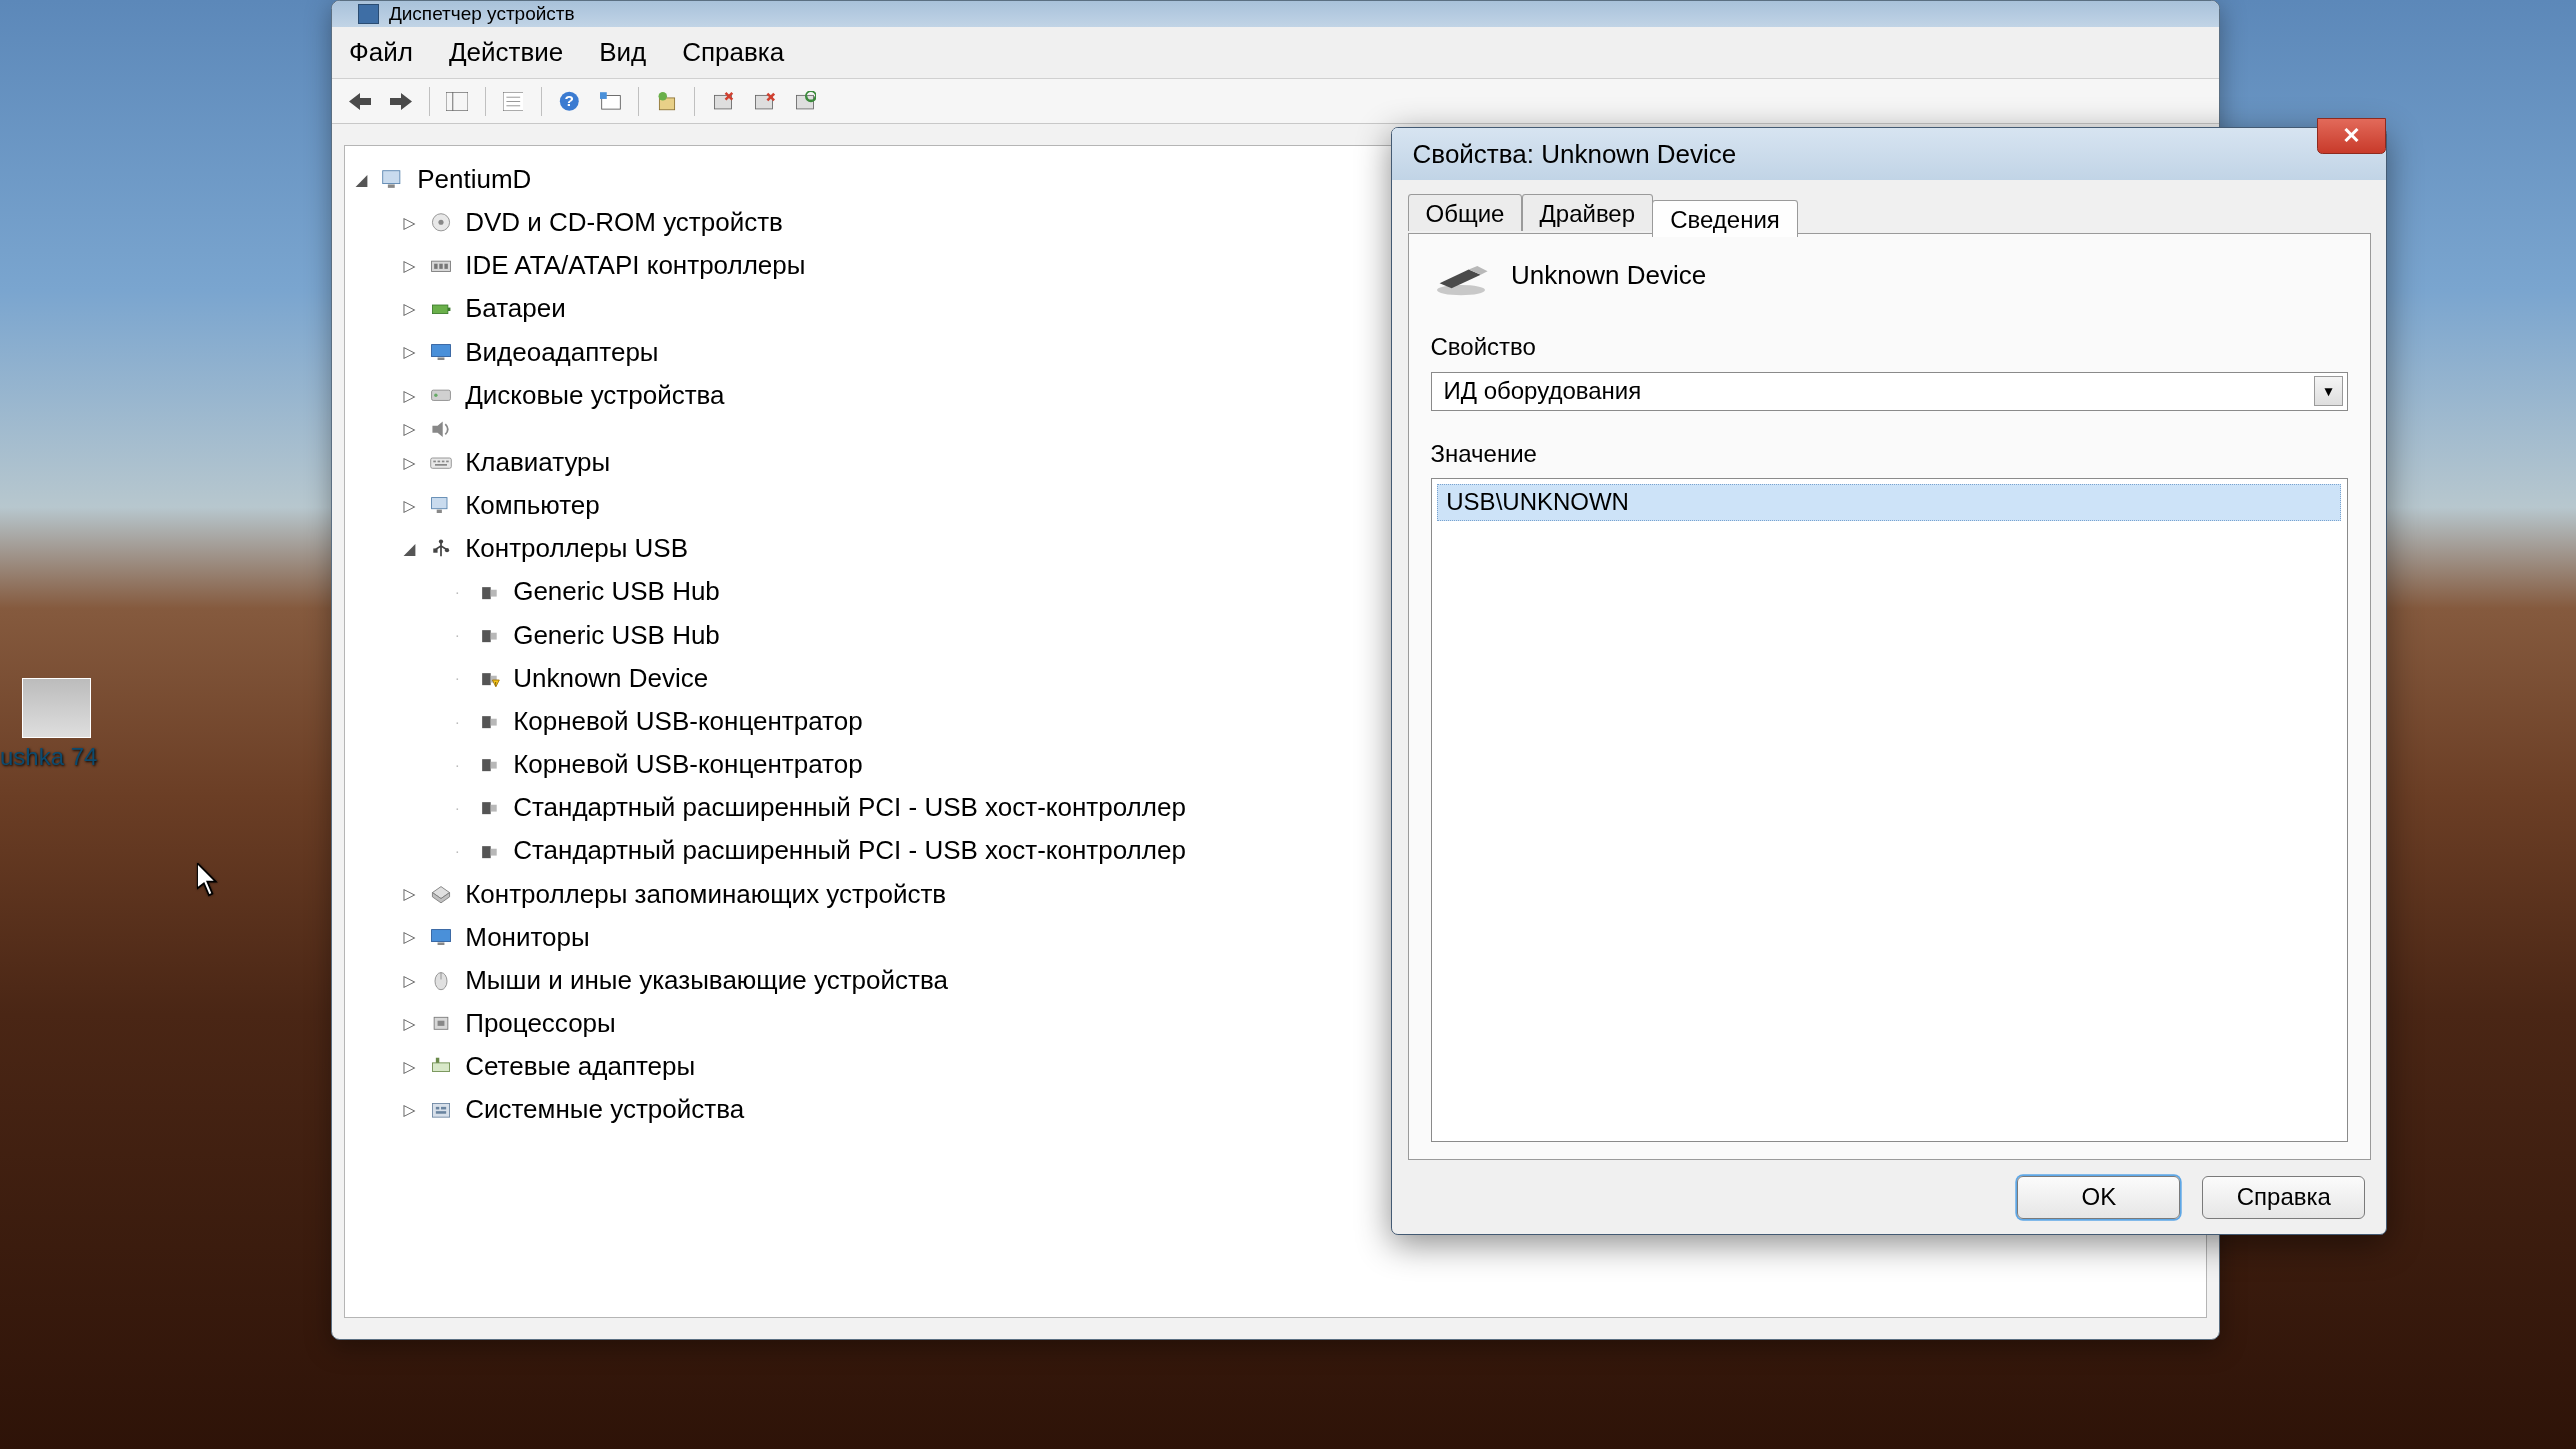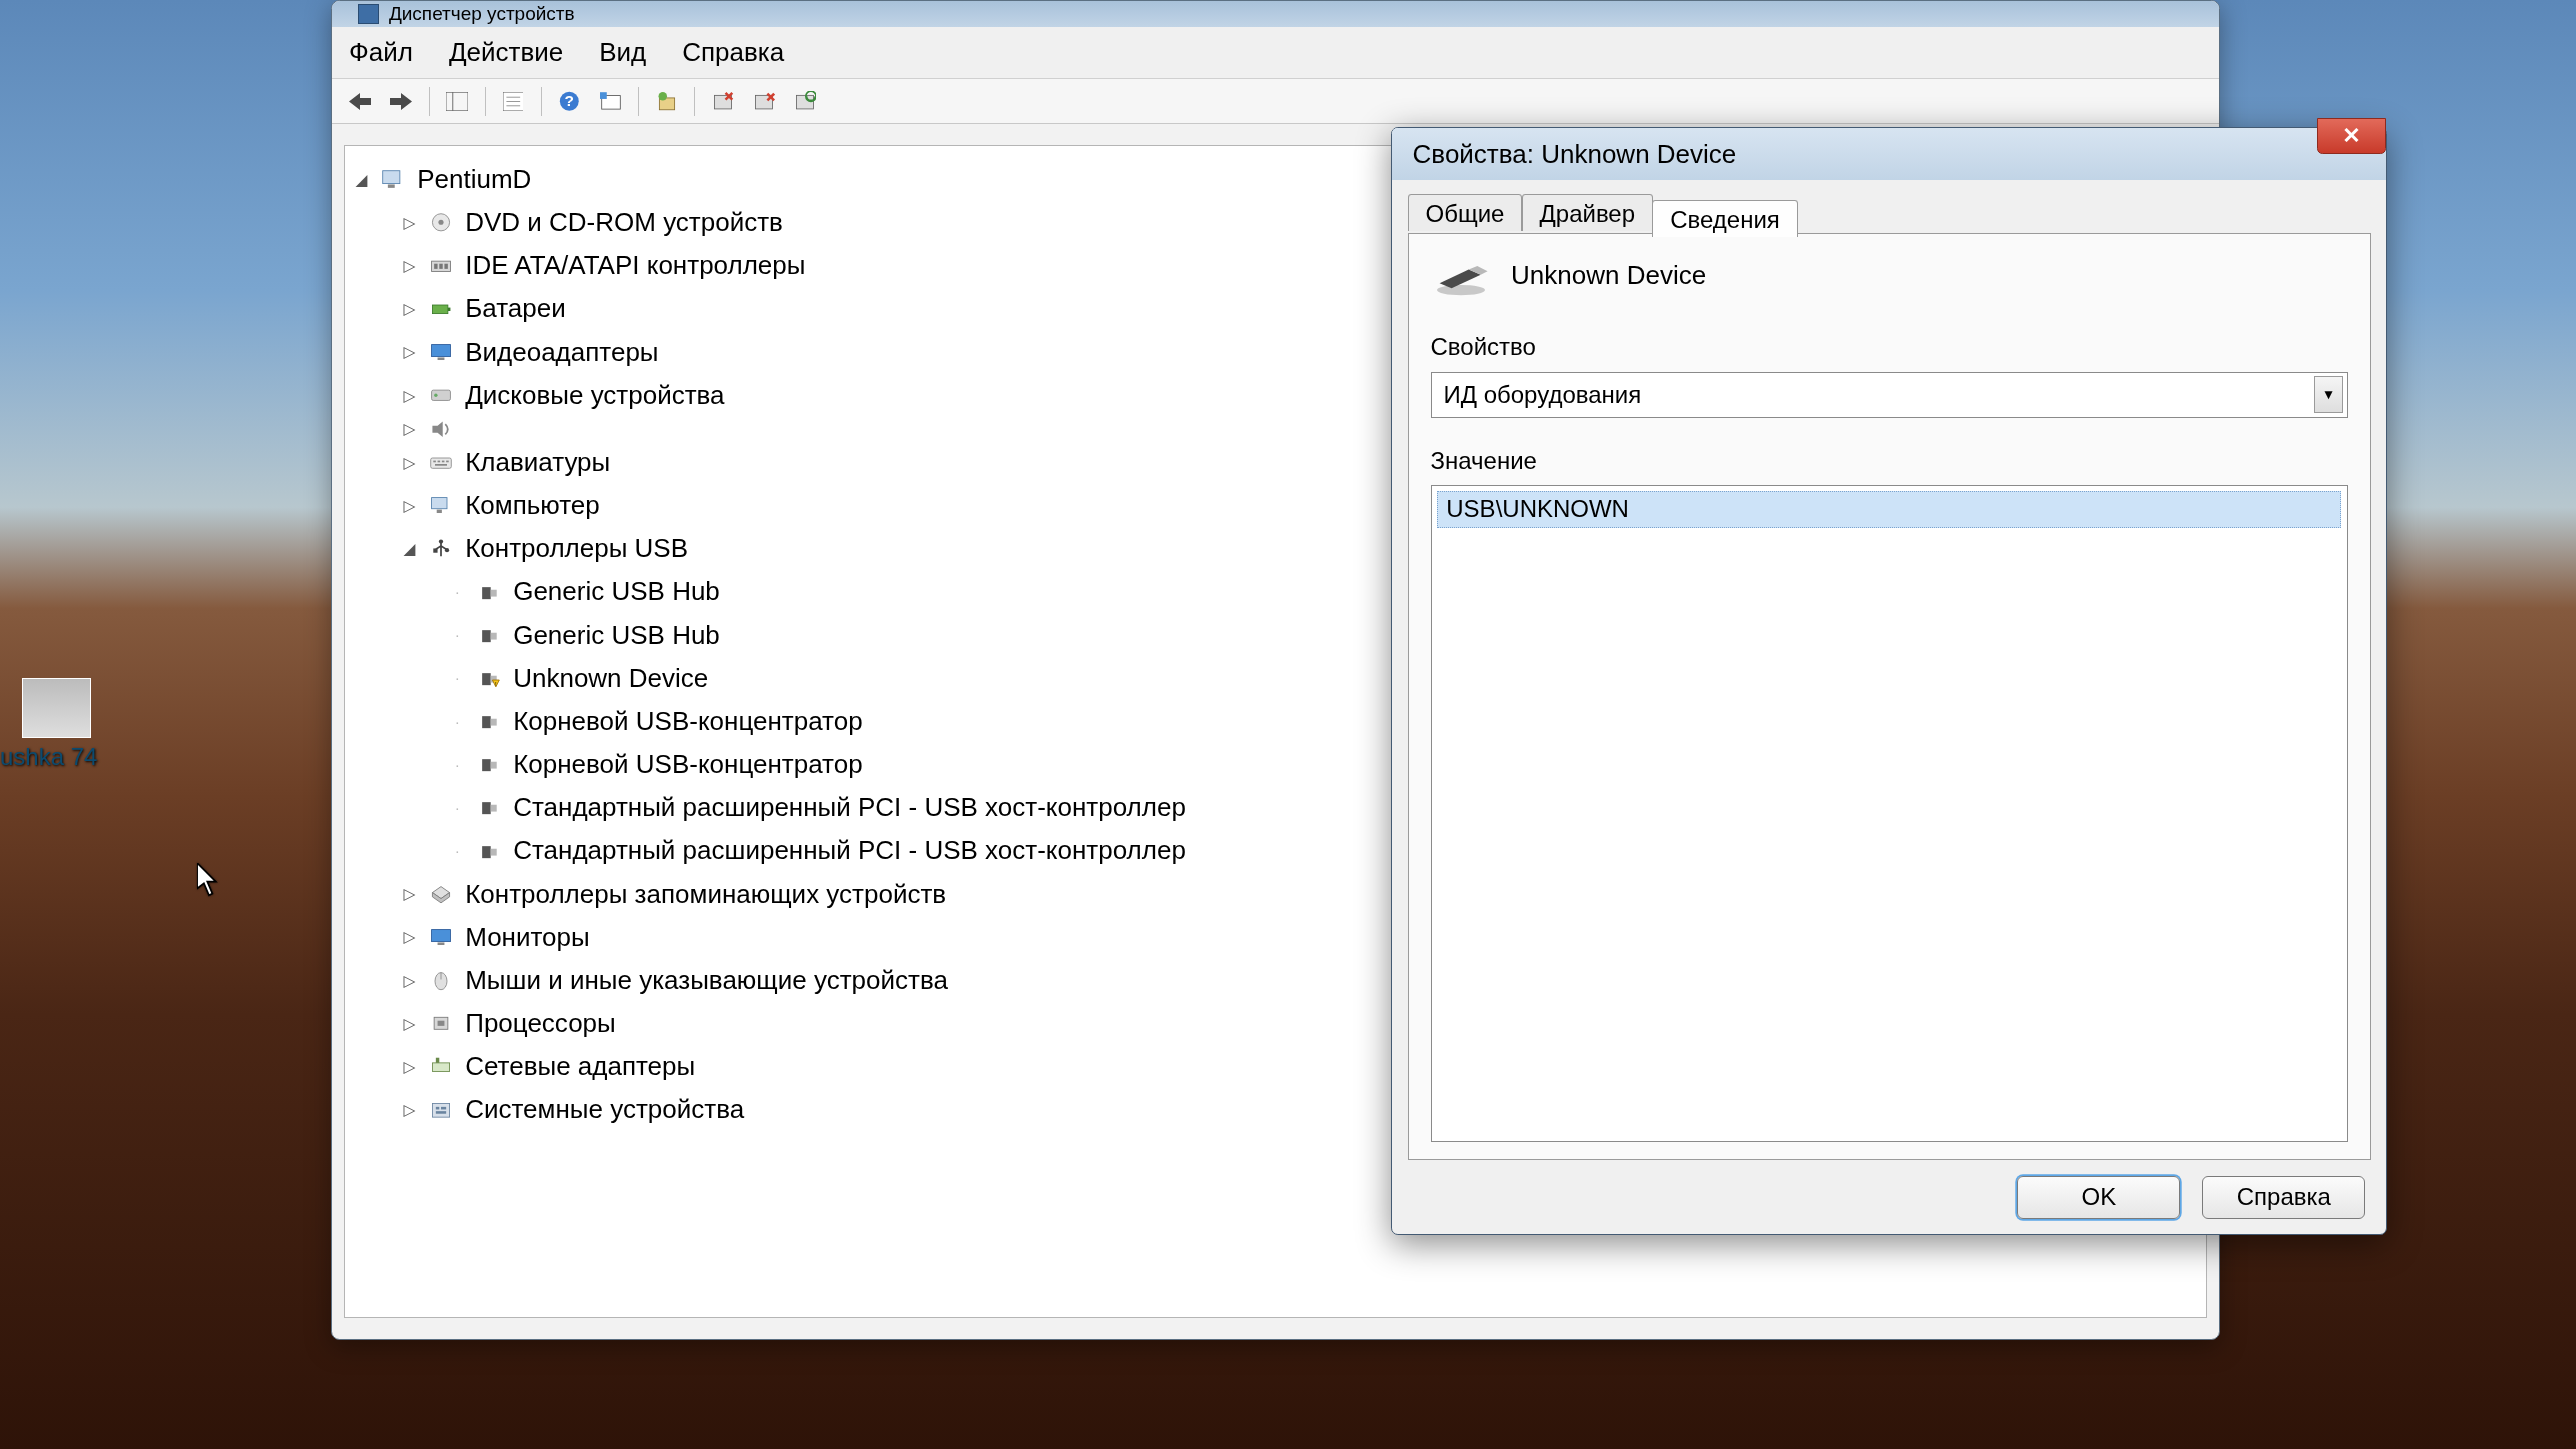--- a/index.html
+++ b/index.html
@@ -186,21 +186,21 @@
   }
   .device-header {
     display: flex; align-items: center; gap: 20.6px;
     font-size: 26px;
     margin-bottom: 36px;
   }
   .device-header .dev-icon { width: 60px; height: 43px; }
 
   .field-label { font-size: 24px; margin-bottom: 10.3px; }
   .combo {
-    height: 46px;
+    height: 39px;
     border: 0.9px solid #8a8a8a;
     background: #fff;
     display: flex; align-items: center;
     padding: 0 12px;
     font-size: 24px;
     position: relative;
     margin-bottom: 29px;
   }
   .combo .dd {
     position: absolute; right: 3.4px; top: 3.4px; bottom: 3.4px;

